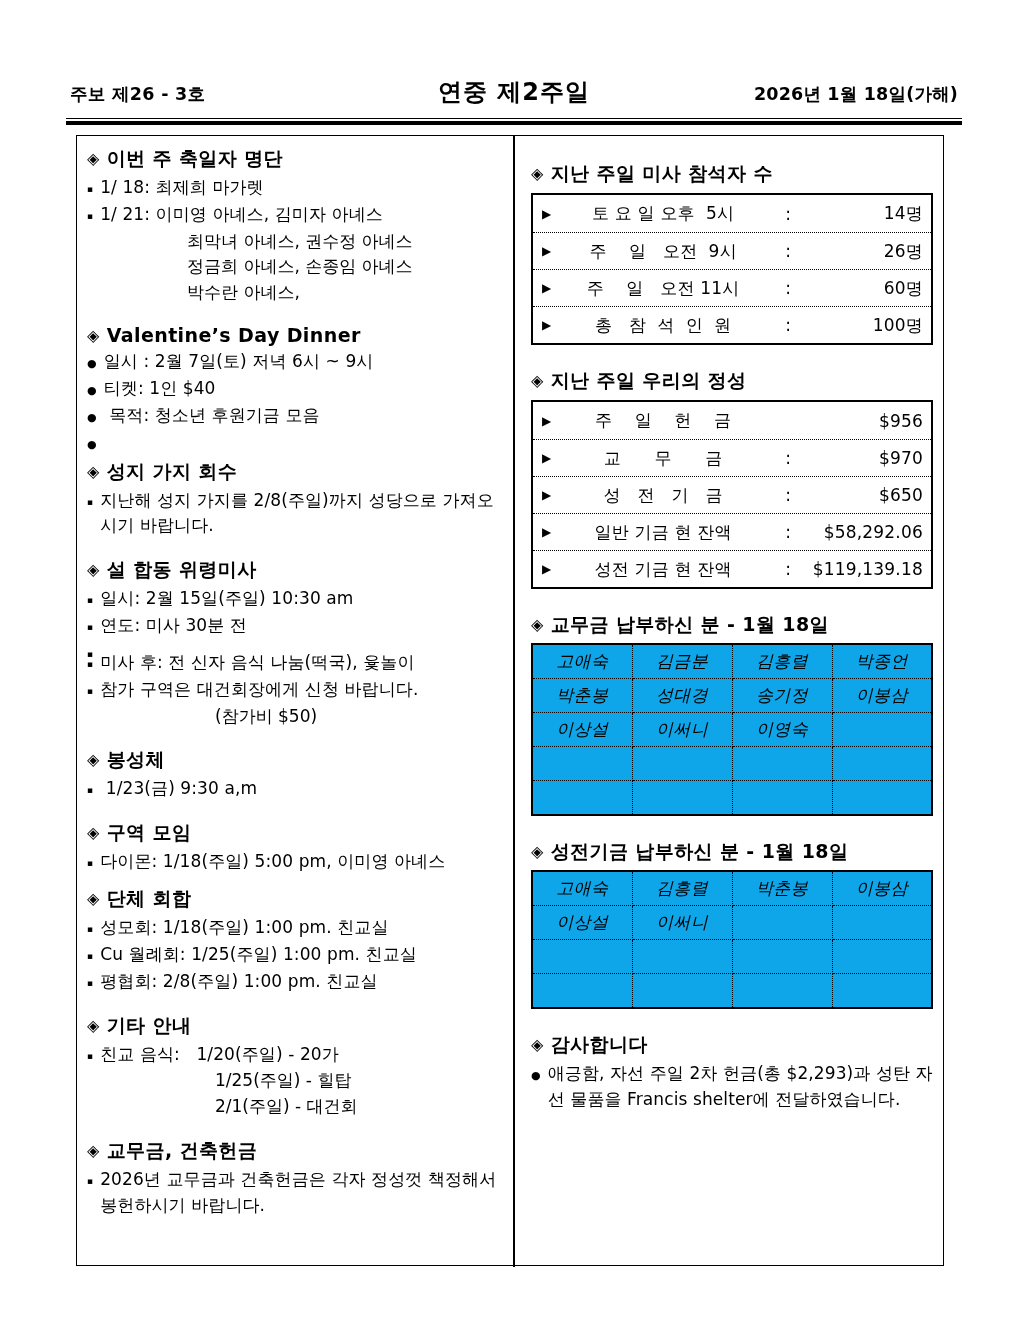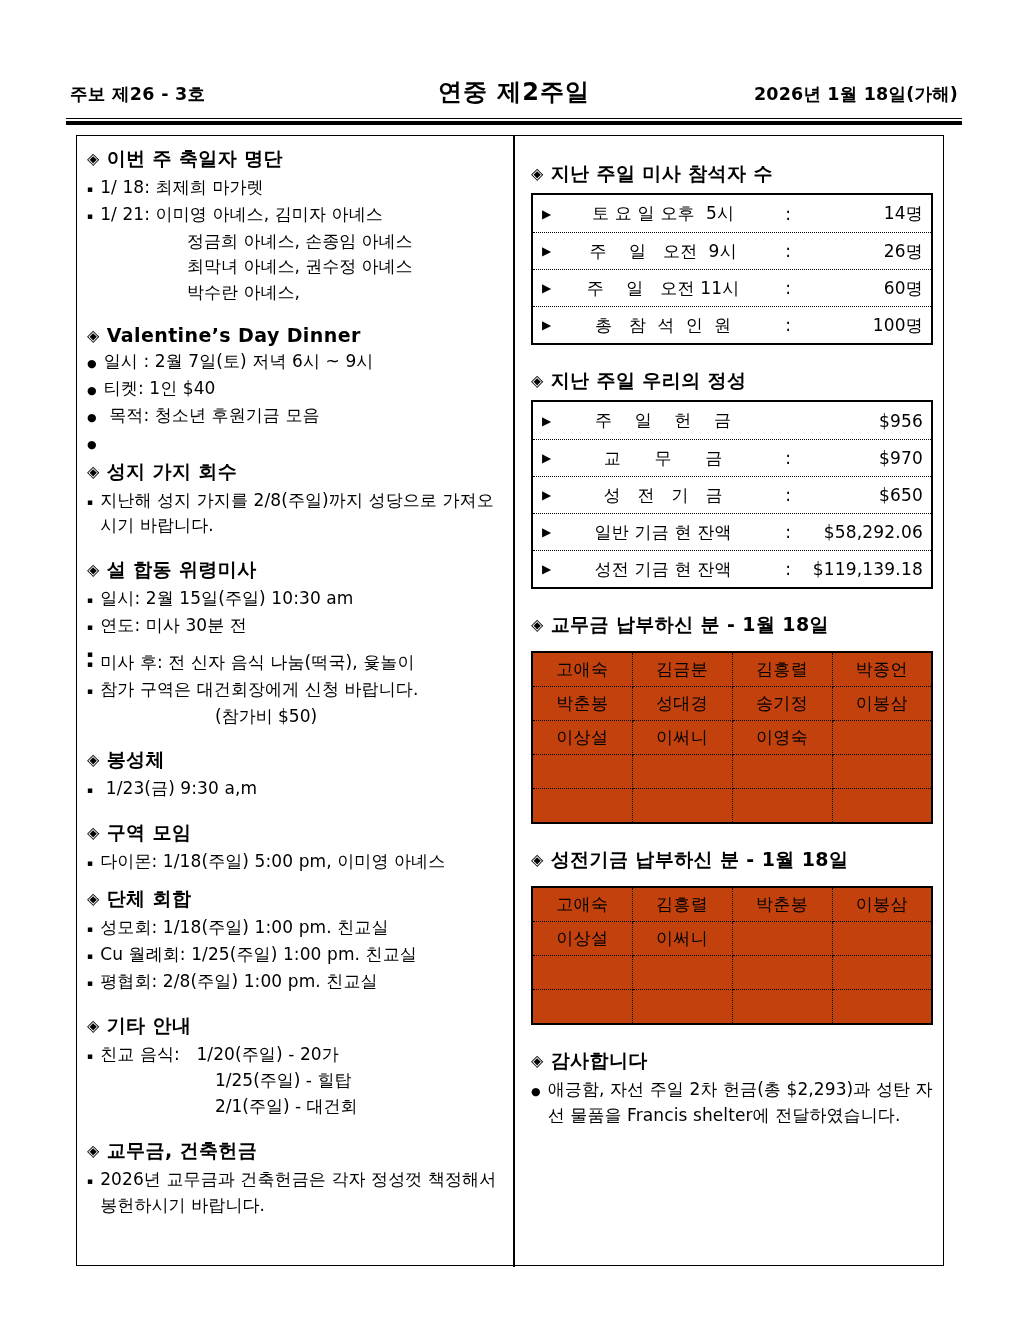--- a/index.html
+++ b/index.html
@@ -205,23 +205,24 @@
     font-size: 17px;
     white-space: nowrap;
     letter-spacing: 0.2px;
   }
 
   
   .ngrid {
     border: 2.2px solid #000;
     box-sizing: border-box;
     width: 100%;
-    margin-top: 13px;
+    margin-top: 5px;
     border-collapse: collapse;
-    background: #c2410c;
+    background: #0ea5e9;
+    font-style: italic;
   }
   .ngrid td {
     border-right: 1.5px dotted #000;
     border-bottom: 1.5px dotted #000;
     height: 33px;
     width: 25%;
     text-align: center;
     vertical-align: middle;
     font-size: 17px;
     letter-spacing: 0.3px;
@@ -272,22 +273,22 @@
           <span>이번 주 축일자 명단</span>
         </div>
         <div class="b-row">
           <span class="bsq">▪</span>
           <span class="btxt">1/ 18: 최제희 마가렛</span>
         </div>
         <div class="b-row">
           <span class="bsq">▪</span>
           <span class="btxt">1/ 21: 이미영 아녜스, 김미자 아녜스</span>
         </div>
+        <div class="indent-name">최막녀 아녜스, 권수정 아녜스</div>
         <div class="indent-name">정금희 아녜스, 손종임 아녜스</div>
-        <div class="indent-name">최막녀 아녜스, 권수정 아녜스</div>
         <div class="indent-name">박수란 아녜스,</div>
       </div>
 
       <div class="gap-md"></div>
 
       <div class="sec">
         <div class="h-row">
           <span class="dia">◈</span>
           <span>Valentine’s Day Dinner</span>
         </div>

